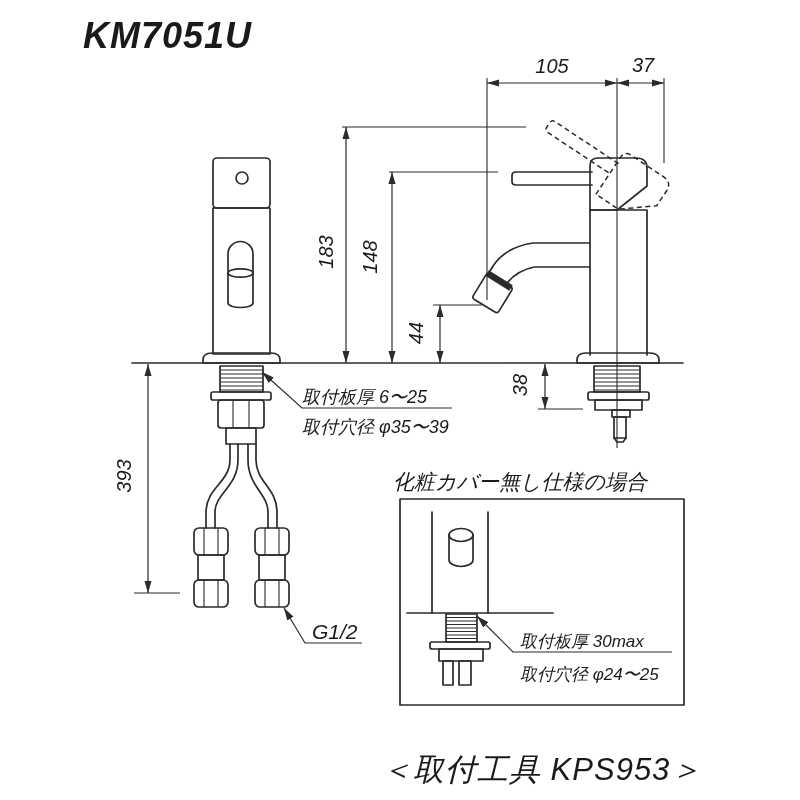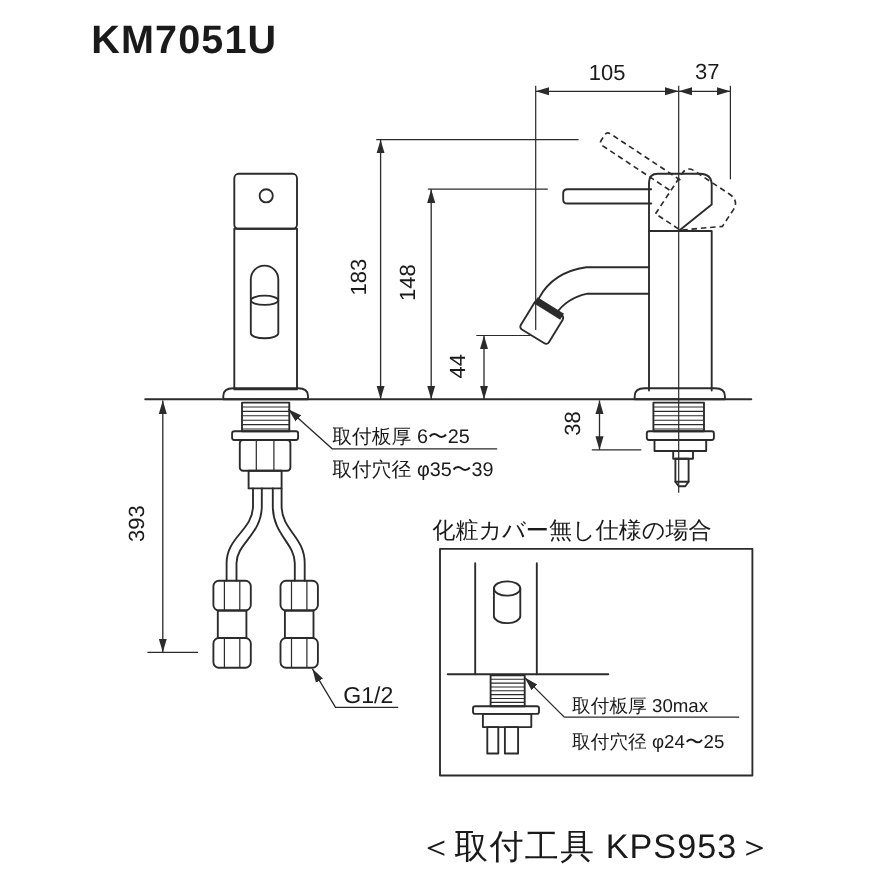--- a/index.html
+++ b/index.html
@@ -1,17 +1,17 @@
 <!DOCTYPE html>
 <html><head>
 <meta charset="utf-8">
 <style>
   html,body{margin:0;padding:0;background:#fff;}
   body{width:800px;height:800px;position:relative;font-family:"Liberation Sans",sans-serif;}
-  #stage{position:absolute;inset:0;}
+  #stage{position:absolute;inset:0;font-style:italic;}
   svg{display:block;}
   .ln{stroke:#2b2b2b;stroke-width:1.7;fill:none;stroke-linecap:round;stroke-linejoin:round;}
   .thin{stroke:#2b2b2b;stroke-width:1.1;fill:none;}
   .dim{stroke:#2b2b2b;stroke-width:1.2;fill:none;}
   .dash{stroke:#2b2b2b;stroke-width:1.5;fill:none;stroke-dasharray:5 3.5;stroke-linecap:butt;}
   .thread{stroke:#2b2b2b;stroke-width:1;fill:none;}
   text{fill:#1a1a1a;font-family:"Liberation Sans",sans-serif;}
   .dimtxt{font-size:20px;}
   .jp{font-size:18px;}
   .jps{font-size:17px;}

